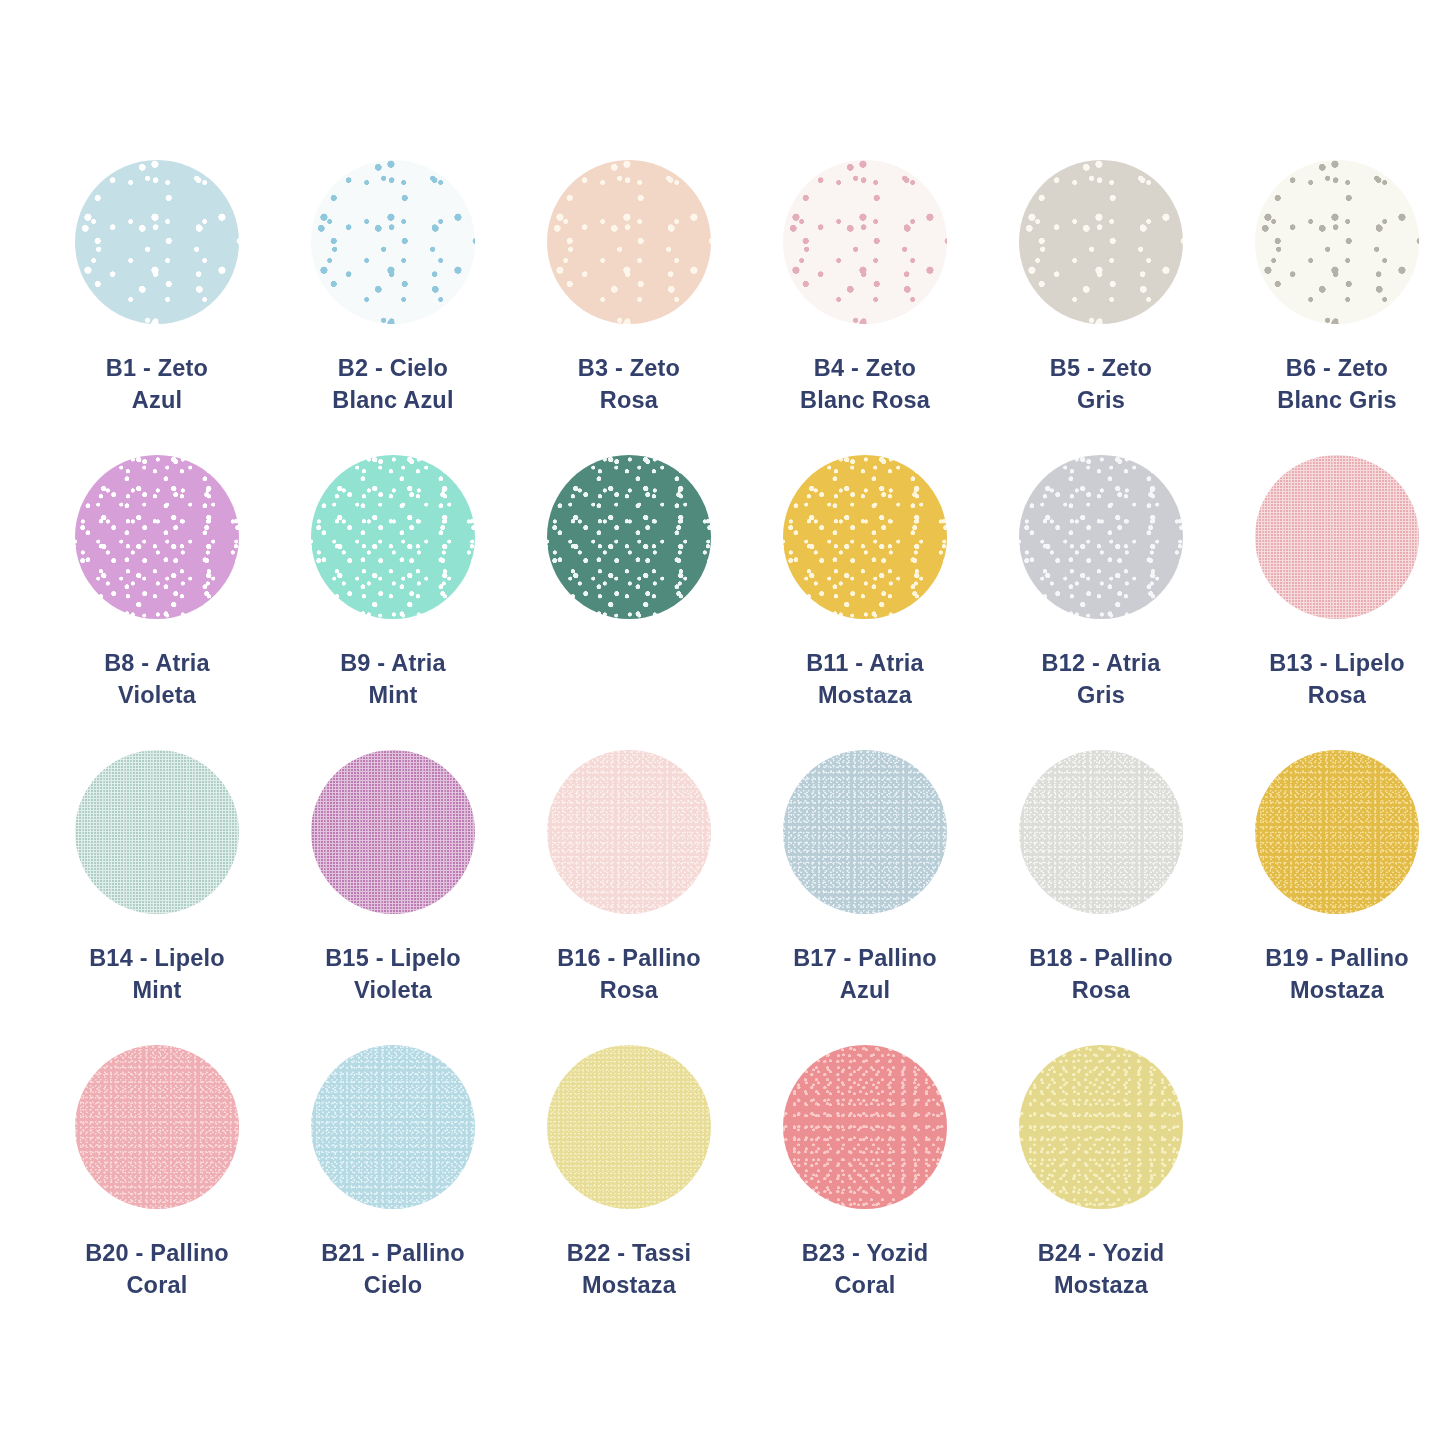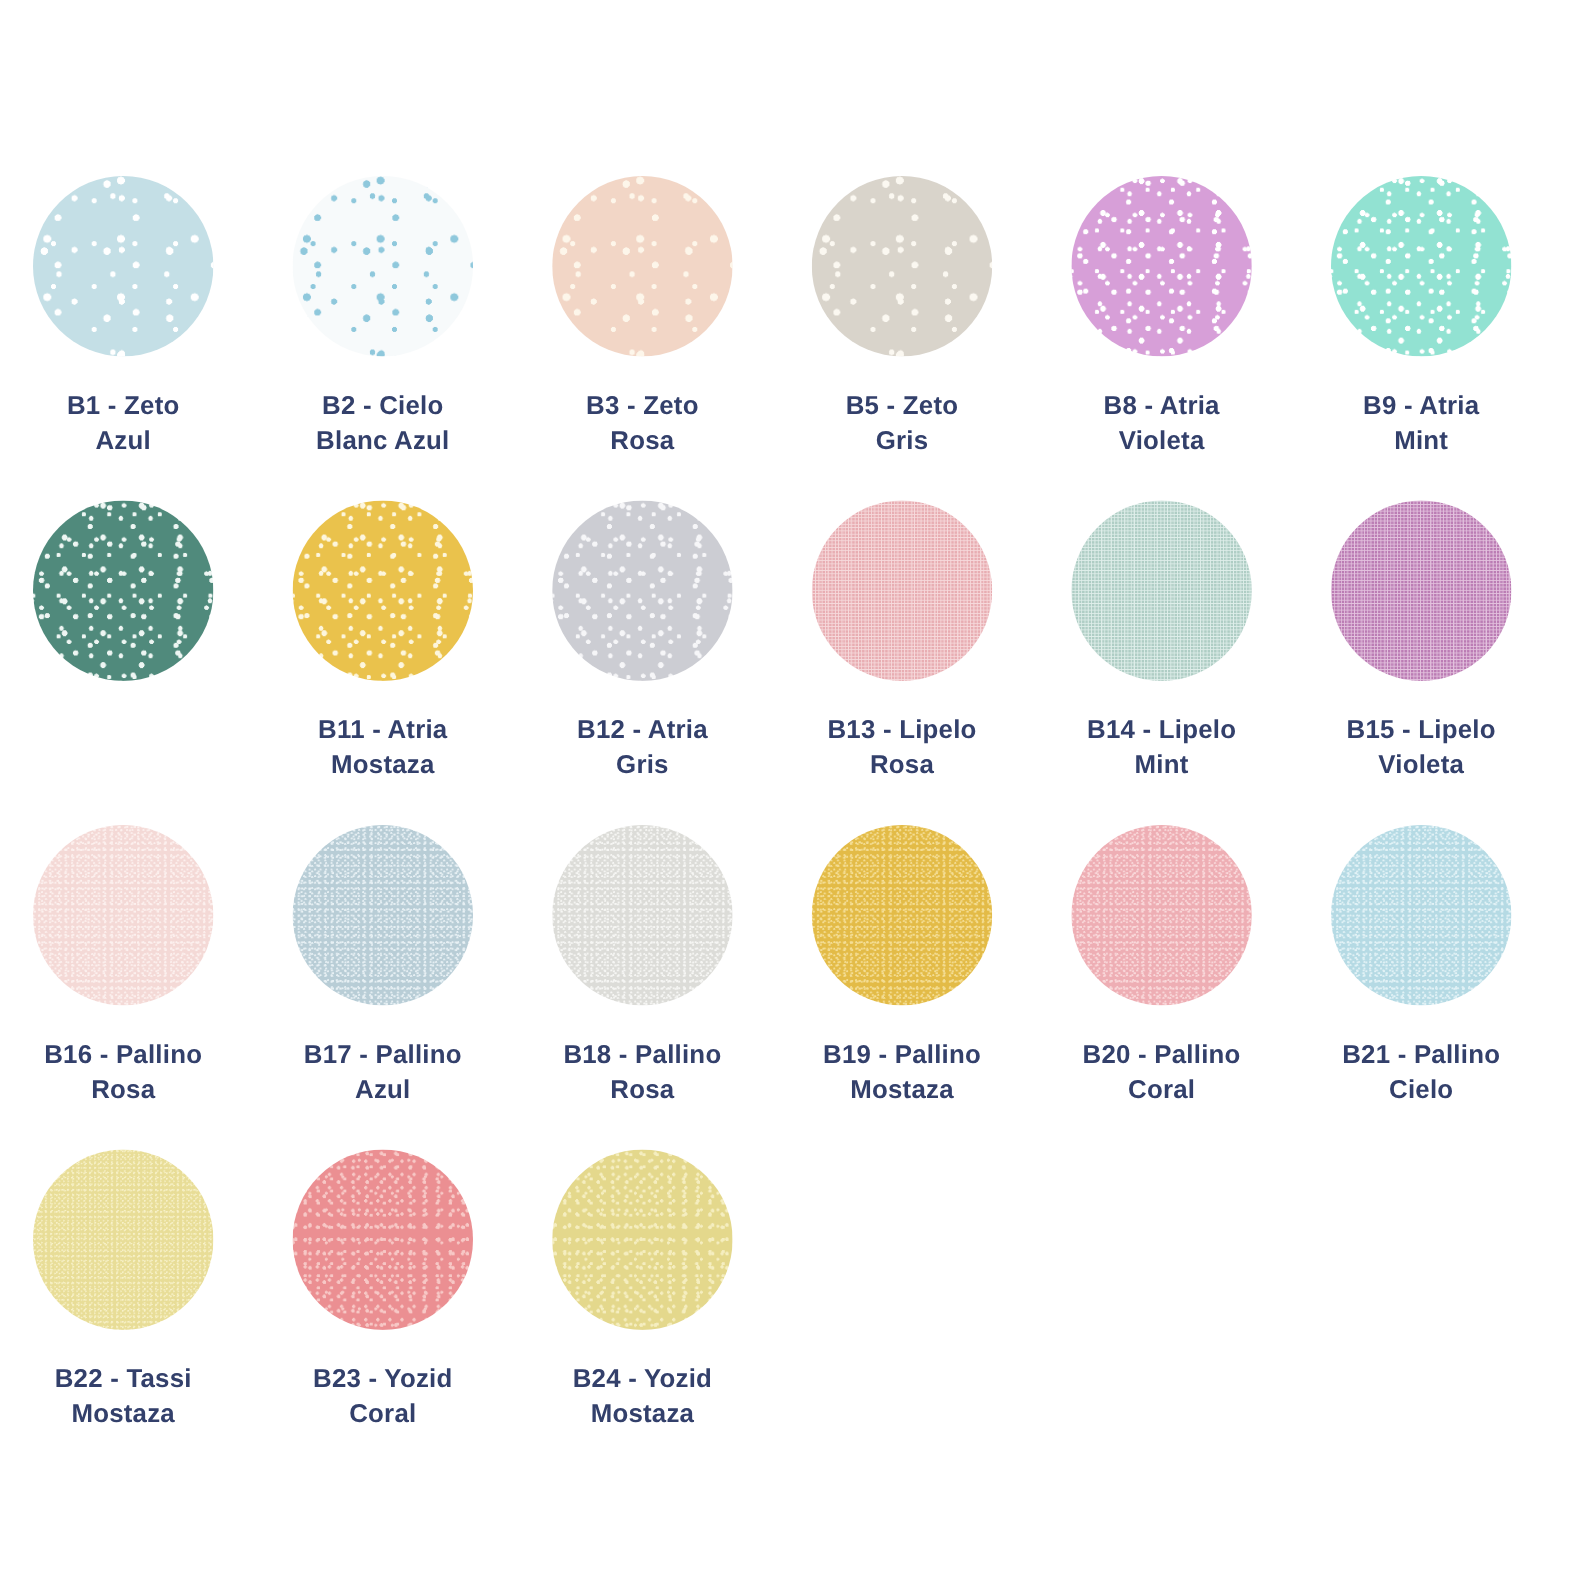--- a/index.html
+++ b/index.html
@@ -11,21 +11,21 @@
     width: 1445px;
     height: 1445px;
     font-family: "Liberation Sans", sans-serif;
     overflow: hidden;
   }
   #swatch-board {
     position: relative;
     width: 1445px;
     height: 1092px;
     box-sizing: border-box;
-    padding: 160px 47px 0 30px;
+    padding: 160px 47px 0 75px;
   }
   .swatch-grid {
     display: grid;
     grid-template-columns: repeat(6, 164px);
     column-gap: 72px;
     row-gap: 0;
     justify-content: start;
   }
   .swatch-cell {
     width: 164px;
@@ -135,25 +135,35 @@
         <div class="swatch-disc tex-zeto" style="background-color: rgb(247, 250, 251); --dot: #8fc8dc;"></div>
         <div class="swatch-caption">B2 - Cielo
 Blanc Azul</div>
       </div>
       <div class="swatch-cell">
         <div class="swatch-disc tex-zeto" style="background-color: rgb(242, 214, 198); --dot: #fdf6ea;"></div>
         <div class="swatch-caption">B3 - Zeto
 Rosa</div>
       </div>
       <div class="swatch-cell">
+        <div class="swatch-disc tex-zeto" style="background-color: rgb(250, 244, 243); --dot: #e4adba;"></div>
+        <div class="swatch-caption">B4 - Zeto
+Blanc Rosa</div>
+      </div>
+      <div class="swatch-cell">
         <div class="swatch-disc tex-zeto" style="background-color: rgb(217, 212, 203); --dot: #fbf8f1;"></div>
         <div class="swatch-caption">B5 - Zeto
 Gris</div>
       </div>
       <div class="swatch-cell">
+        <div class="swatch-disc tex-zeto" style="background-color: rgb(248, 247, 240); --dot: #b4b2a8;"></div>
+        <div class="swatch-caption">B6 - Zeto
+Blanc Gris</div>
+      </div>
+      <div class="swatch-cell">
         <div class="swatch-disc tex-atria" style="background-color: rgb(215, 159, 216); --dot: #ffffff;"></div>
         <div class="swatch-caption">B8 - Atria
 Violeta</div>
       </div>
       <div class="swatch-cell">
         <div class="swatch-disc tex-atria" style="background-color: rgb(146, 226, 210); --dot: #ffffff;"></div>
         <div class="swatch-caption">B9 - Atria
 Mint</div>
       </div>
       <div class="swatch-cell">

